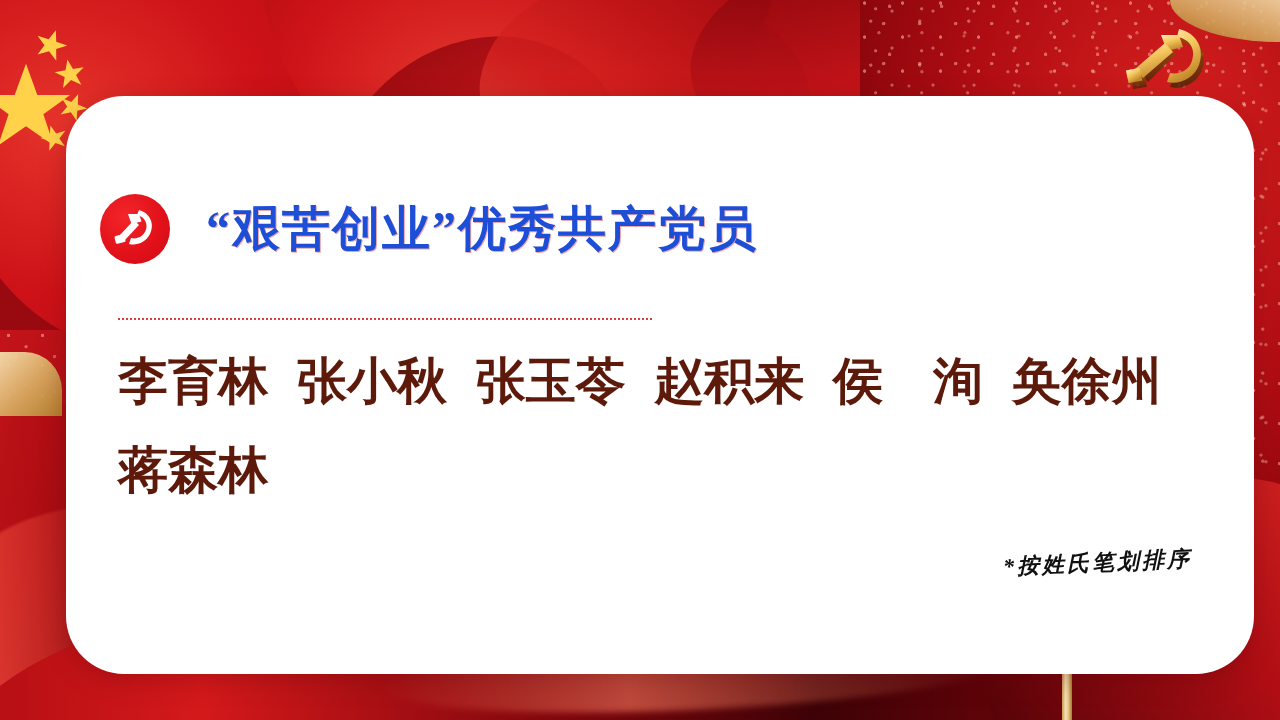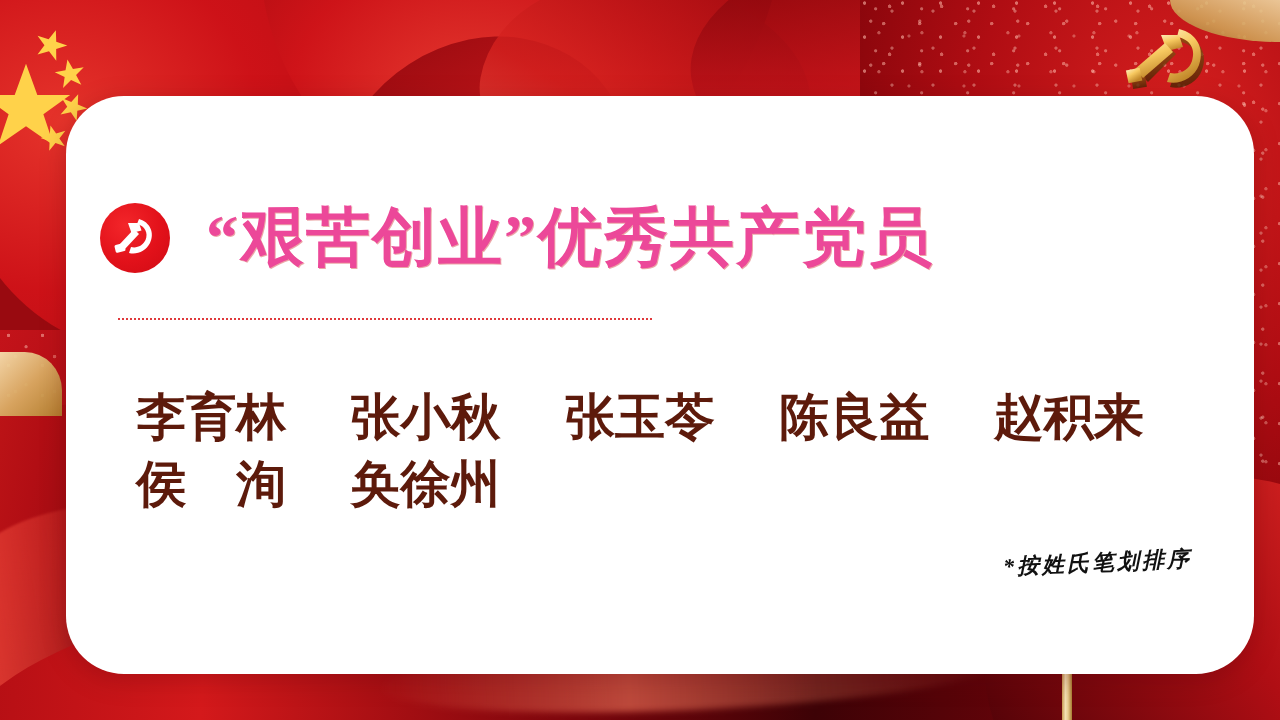--- a/index.html
+++ b/index.html
@@ -216,45 +216,44 @@
     background: radial-gradient(circle at 36% 32%, #f3262a 0%, #e2111a 55%, #cf0b14 100%);
     display: flex;
     align-items: center;
     justify-content: center;
     flex: none;
   }
   .badge svg { display: block; }
 
   .title-text {
     font-family: "Liberation Serif", "DejaVu Serif", serif;
-    font-size: 64px;
+    font-size: 48px;
     font-weight: bold;
-    color: #ec4899;
+    color: #1d4ed8;
     letter-spacing: 2px;
     white-space: nowrap;
     text-shadow: 1px 1px 0 rgba(200,0,0,.35);
   }
 
   
   .divider {
     position: absolute;
     left: 52px; top: 222px;
     width: 534px; height: 0;
     border-top: 2px dotted #e0393c;
   }
 
   
   .names {
     position: absolute;
     left: 38px; top: 252px;
     width: 1072px;
     display: grid;
-    grid-template-columns: repeat(5, 1fr);
-    row-gap: 0;
-    margin-top: 36px;
+    grid-template-columns: repeat(6, 1fr);
+    row-gap: 22px;
   }
   .name {
     font-family: "Liberation Serif", "DejaVu Serif", serif;
     font-size: 50px;
     font-weight: bold;
     color: #5d1a0b;
     text-align: center;
     line-height: 1.34;
     white-space: pre;
   }
@@ -372,22 +371,22 @@
       </div>
       <div class="title-text">“艰苦创业”优秀共产党员</div>
     </div>
 
     <div class="divider"></div>
 
     <div class="names">
       <div class="name">李育林</div>
       <div class="name">张小秋</div>
       <div class="name">张玉苓</div>
-      <div class="name">陈良益</div>
       <div class="name">赵积来</div>
       <div class="name">侯　洵</div>
       <div class="name">奂徐州</div>
+      <div class="name">蒋森林</div>
     </div>
 
     <div class="footnote">*按姓氏笔划排序</div>
 
   </div>
 </div>
 
 </body></html>

